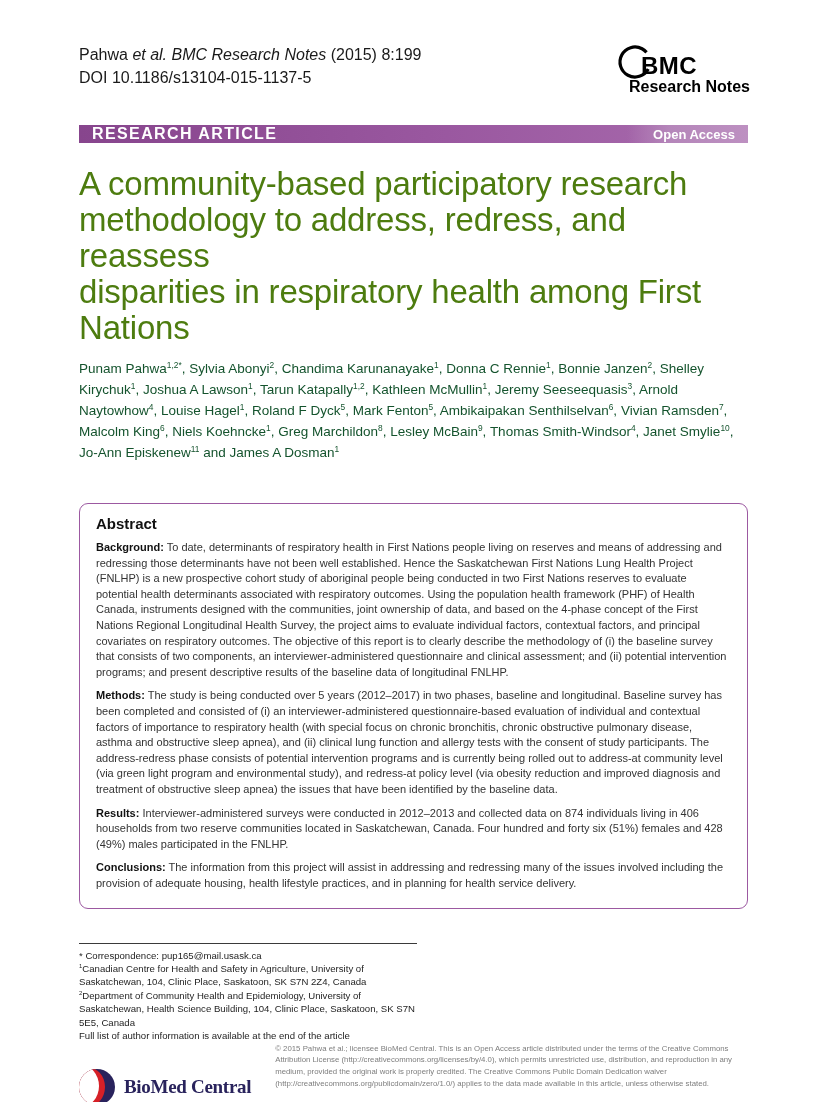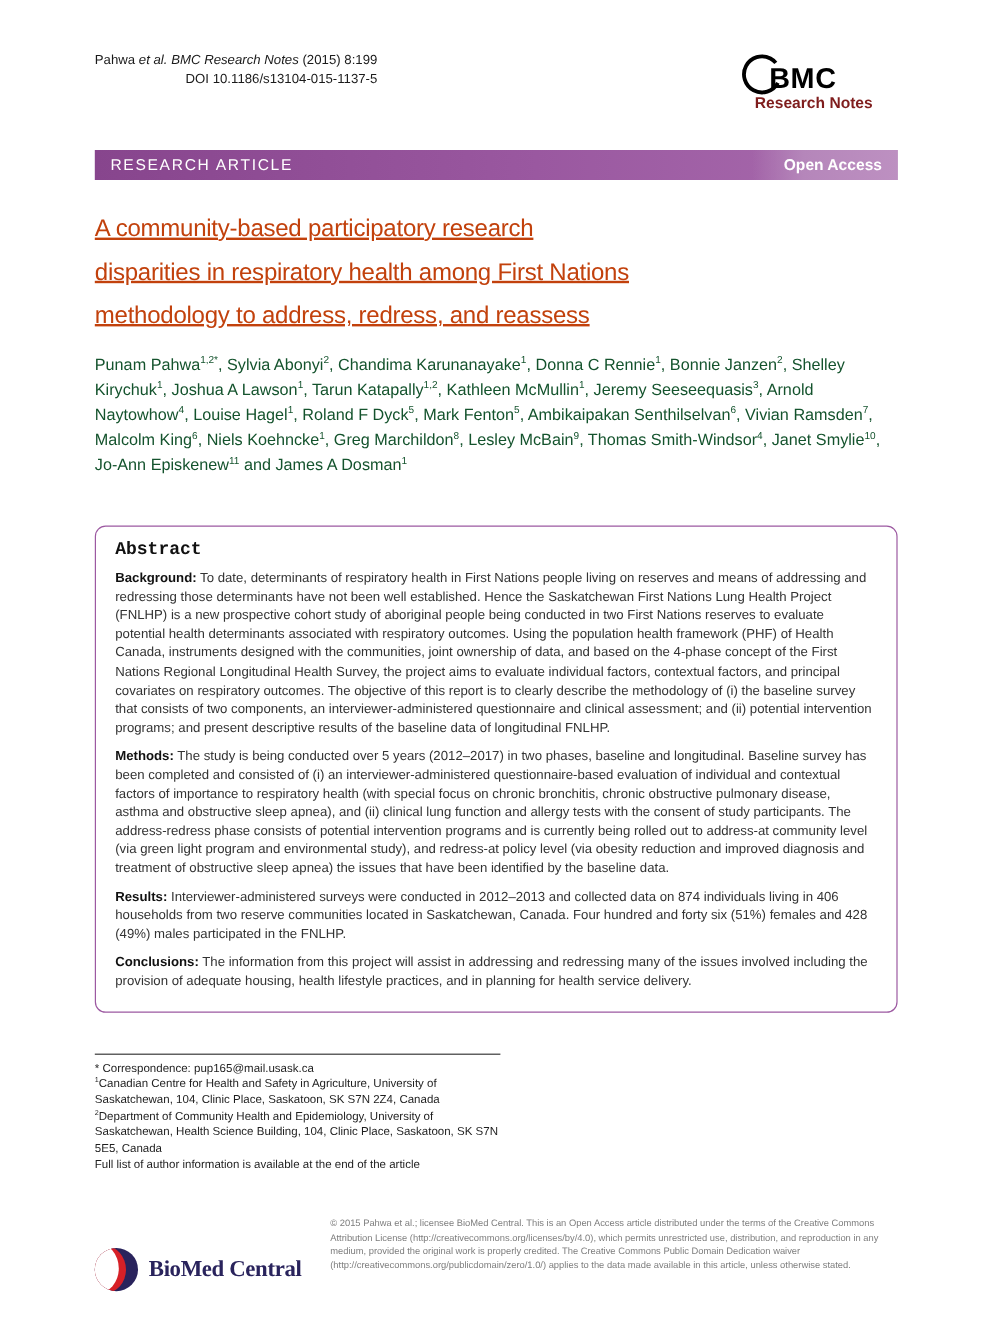--- a/index.html
+++ b/index.html
@@ -6,51 +6,51 @@
   html, body { margin: 0; padding: 0; background: #e9e9e9; }
   .page {
     width: 827px; height: 1102px; margin: 0 auto; background: #ffffff;
     font-family: "Liberation Sans", sans-serif; color: #2d2d2d;
     padding: 41px 79px 26px 79px; display: flex; flex-direction: column;
     position: relative; overflow: hidden;
   }
 
   
   .header-row { display: flex; justify-content: space-between; align-items: flex-start; min-height: 62px; }
-  .cite-block { font-size: 11px; line-height: 1.45; color: #1a1a1a; padding-top: 2px; text-align: right; }
+  .cite-block { font-size: 16px; line-height: 1.45; color: #1a1a1a; padding-top: 2px; }
   .cite-block i { font-style: italic; }
 
   .bmc-logo { position: relative; width: 134px; height: 58px; }
   .bmc-arc { position: absolute; left: 0; top: 0; }
   .bmc-word { position: absolute; left: 27px; top: 11px; font-size: 24px; font-weight: bold; color: #000; letter-spacing: 0.5px; }
-  .bmc-sub { position: absolute; left: 15px; top: 37px; font-size: 13px; font-weight: bold; color: #7f1d1d; white-space: nowrap; }
+  .bmc-sub { position: absolute; left: 15px; top: 37px; font-size: 16px; font-weight: bold; color: #000000; white-space: nowrap; }
 
   
   .banner {
     margin-top: 22px; height: 25px; width: 100%;
     background: linear-gradient(90deg, #87458d 0%, #9a58a0 55%, #a86bad 100%);
     display: flex; align-items: center; justify-content: space-between; color: #fff;
   }
-  .banner-left { font-size: 13px; font-weight: normal; letter-spacing: 1.4px; padding-left: 13px; }
+  .banner-left { font-size: 16px; font-weight: bold; letter-spacing: 1.4px; padding-left: 13px; }
   .banner-right {
     font-size: 13px; font-weight: bold; height: 100%; display: flex; align-items: center;
     padding: 0 13px 0 26px; background: linear-gradient(90deg, rgba(190,144,194,0) 0%, #b586ba 35%, #bd90c1 100%);
   }
 
   
-  .title { margin-top: 23px; font-size: 20px; line-height: 36px; letter-spacing: -0.2px; font-weight: 400; color: #c2410c; text-decoration: underline; }
+  .title { margin-top: 23px; font-size: 33px; line-height: 36px; letter-spacing: -0.2px; font-weight: 400; color: #4d7c0f; }
   .authors { margin-top: 13px; font-size: 13.5px; line-height: 1.55; color: #14532d; }
   sup { font-size: 0.62em; line-height: 0; }
 
   
   .abstract {
     margin-top: 26px; border: 1.5px solid #9c59a1; border-radius: 9px;
     padding: 11px 16px 8px 16px;
   }
-  .abstract-heading { margin: 0 0 8px 0; font-size: 15px; font-weight: bold; color: #111; font-family: Liberation Mono, monospace; }
+  .abstract-heading { margin: 0 0 8px 0; font-size: 15px; font-weight: bold; color: #111; }
   .abstract p { margin: 0 0 8px 0; font-size: 11px; line-height: 15.6px; color: #333; }
   .abstract p b { color: #111; }
 
   
   .footnotes {
     margin-top: 34px; width: 338px; font-size: 9.6px; line-height: 1.4; color: #1e1e1e;
     border-top: 1px solid #3a3a3a; padding-top: 5px;
   }
   .footnotes p { margin: 0; }
   .footnotes a { color: #1e1e1e; text-decoration: none; }
@@ -88,22 +88,22 @@
     </div>
   </div>
 
   <div class="banner">
     <span class="banner-left">RESEARCH ARTICLE</span>
     <span class="banner-right">Open Access</span>
   </div>
 
   <h1 class="title" style="margin:23px 0 0 0;">
     <div>A community-based participatory research</div>
+    <div>methodology to address, redress, and reassess</div>
     <div>disparities in respiratory health among First Nations</div>
-    <div>methodology to address, redress, and reassess</div>
   </h1>
 
   <p class="authors"><span>Punam Pahwa</span><sup>1,2*</sup>, <span>Sylvia Abonyi</span><sup>2</sup>, <span>Chandima Karunanayake</span><sup>1</sup>, <span>Donna C Rennie</span><sup>1</sup>, <span>Bonnie Janzen</span><sup>2</sup>, <span>Shelley Kirychuk</span><sup>1</sup>, <span>Joshua A Lawson</span><sup>1</sup>, <span>Tarun Katapally</span><sup>1,2</sup>, <span>Kathleen McMullin</span><sup>1</sup>, <span>Jeremy Seeseequasis</span><sup>3</sup>, <span>Arnold Naytowhow</span><sup>4</sup>, <span>Louise Hagel</span><sup>1</sup>, <span>Roland F Dyck</span><sup>5</sup>, <span>Mark Fenton</span><sup>5</sup>, <span>Ambikaipakan Senthilselvan</span><sup>6</sup>, <span>Vivian Ramsden</span><sup>7</sup>, <span>Malcolm King</span><sup>6</sup>, <span>Niels Koehncke</span><sup>1</sup>, <span>Greg Marchildon</span><sup>8</sup>, <span>Lesley McBain</span><sup>9</sup>, <span>Thomas Smith-Windsor</span><sup>4</sup>, <span>Janet Smylie</span><sup>10</sup>, <span>Jo-Ann Episkenew</span><sup>11</sup> and <span>James A Dosman</span><sup>1</sup></p>
 
   <div class="abstract">
     <div class="abstract-heading">Abstract</div>
     <p>
       <b>Background:</b>
       <span>To date, determinants of respiratory health in First Nations people living on reserves and means of addressing and redressing those determinants have not been well established. Hence the Saskatchewan First Nations Lung Health Project (FNLHP) is a new prospective cohort study of aboriginal people being conducted in two First Nations reserves to evaluate potential health determinants associated with respiratory outcomes. Using the population health framework (PHF) of Health Canada, instruments designed with the communities, joint ownership of data, and based on the 4-phase concept of the First Nations Regional Longitudinal Health Survey, the project aims to evaluate individual factors, contextual factors, and principal covariates on respiratory outcomes. The objective of this report is to clearly describe the methodology of (i) the baseline survey that consists of two components, an interviewer-administered questionnaire and clinical assessment; and (ii) potential intervention programs; and present descriptive results of the baseline data of longitudinal FNLHP.</span>
     </p>

